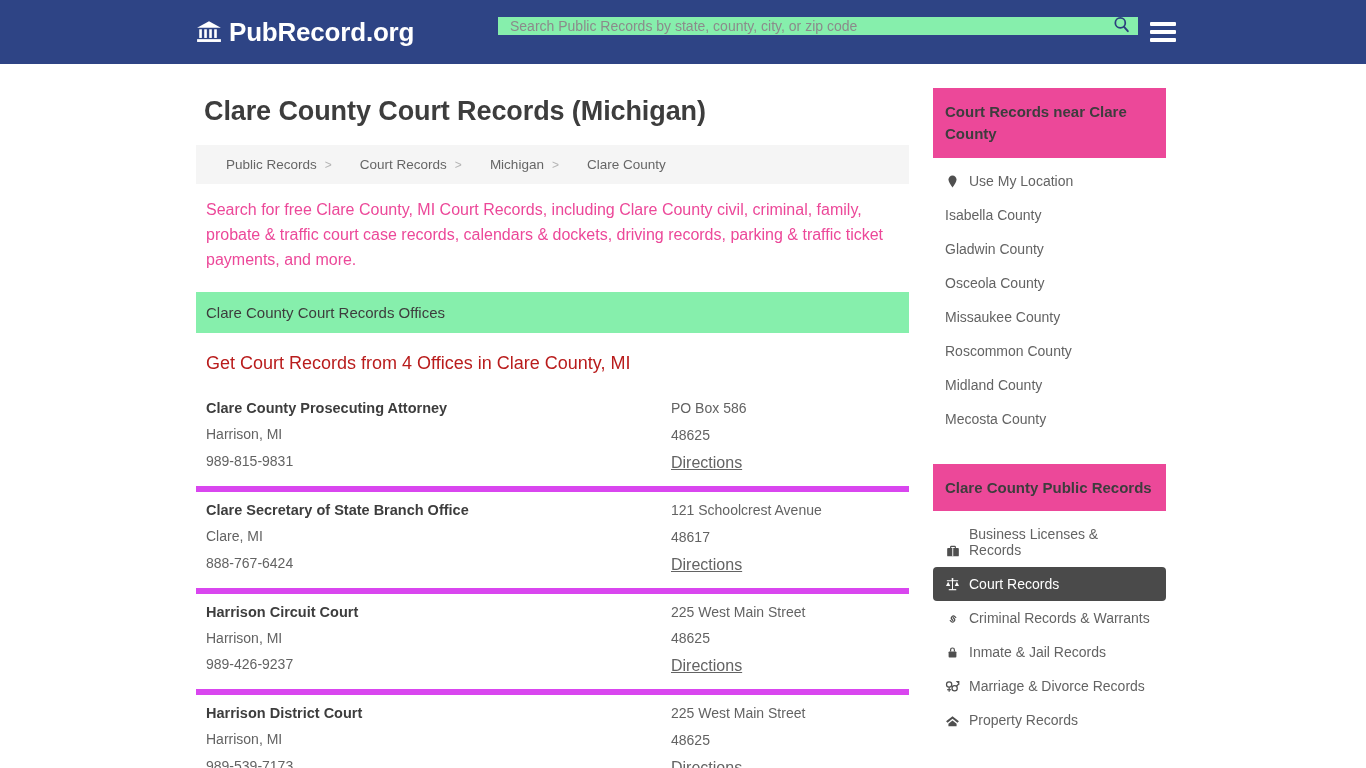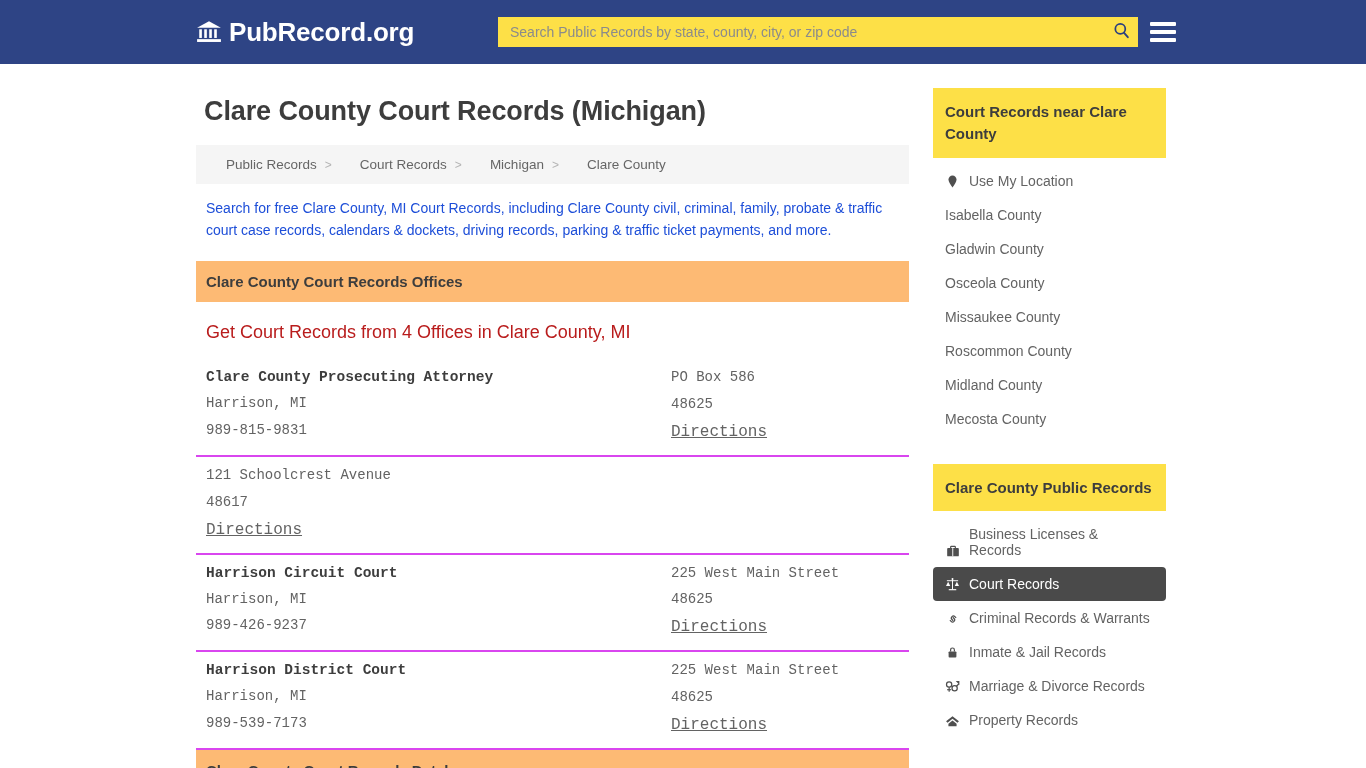--- a/index.html
+++ b/index.html
@@ -28,22 +28,22 @@
     letter-spacing: -0.2px;
     line-height: 1;
     white-space: nowrap;
   }
 
   .search-wrap {
     position: absolute;
     left: 498px;
     top: 17px;
     width: 640px;
-    height: 30px;
-    background: #fde047;
+    height: 18px;
+    background: #86efac;
     display: flex;
     align-items: flex-start;
   }
   .search-input {
     flex: 1 1 auto;
     height: 100%;
     border: 0;
     outline: 0;
     padding: 0 10px 0 12px;
     font-family: "Liberation Sans", sans-serif;
@@ -93,46 +93,45 @@
     display: flex;
     align-items: center;
     flex-wrap: wrap;
     gap: 0;
     font-size: 13.5px;
   }
   .crumb { color: #666; text-decoration: none; white-space: nowrap; margin-left: 20px; }
   .crumb-sep { color: #b4b4b4; padding: 0 8px; font-size: 12px; }
 
   .intro {
-    color: #1d4ed8;
-    font-size: 14px;
+    color: #ec4899;
+    font-size: 16px;
     line-height: 1.55;
     padding: 14px 10px 20px 10px;
   }
 
   
   .section-head {
-    background: #fdba74;
+    background: #86efac;
     padding: 12px 10px;
     font-size: 15px;
-    font-weight: bold;
+    font-weight: normal;
     color: #3d3d3d;
   }
   .section-sub {
     color: #b91c1c;
     font-size: 18px;
     padding: 20px 10px 16px 10px;
   }
 
   
   .office {
     display: flex;
     padding: 10px 10px 14px 10px;
-    border-bottom: 2px solid #d946ef;
-    font-family: Liberation Mono, monospace;
+    border-bottom: 6px solid #d946ef;
   }
   .office:last-of-type { border-bottom: 0; }
   .office-left { flex: 0 0 465px; }
   .office-right { flex: 1 1 auto; }
   .office-name {
     font-size: 14.5px;
     font-weight: bold;
     color: #3d3d3d;
     margin-bottom: 10px;
     text-decoration: none;
@@ -146,21 +145,21 @@
   }
   .office-line.last { margin-bottom: 0; }
   .directions-link {
     font-size: 16px;
     color: #636363;
     text-decoration: underline;
   }
 
   
   .side-head {
-    background: #fde047;
+    background: #ec4899;
     padding: 13px 12px;
     font-size: 15px;
     font-weight: bold;
     color: #3d3d3d;
     line-height: 1.45;
   }
   .side-list { list-style: none; padding: 6px 0 10px 0; }
   .side-item { display: block; }
   .side-link {
     display: flex;
@@ -251,20 +250,25 @@
         <div class="office-line last">989-815-9831</div>
       </div>
       <div class="office-right">
         <div class="office-line">PO Box 586</div>
         <div class="office-line">48625</div>
         <a class="directions-link" href="#">Directions</a>
       </div>
     </div>
 
     <div class="office">
+      <div class="office-left">
+        <a class="office-name" href="#">Clare Secretary of State Branch Office</a>
+        <div class="office-line">Clare, MI</div>
+        <div class="office-line last">888-767-6424</div>
+      </div>
       <div class="office-right">
         <div class="office-line">121 Schoolcrest Avenue</div>
         <div class="office-line">48617</div>
         <a class="directions-link" href="#">Directions</a>
       </div>
     </div>
 
     <div class="office">
       <div class="office-left">
         <a class="office-name" href="#">Harrison Circuit Court</a>

